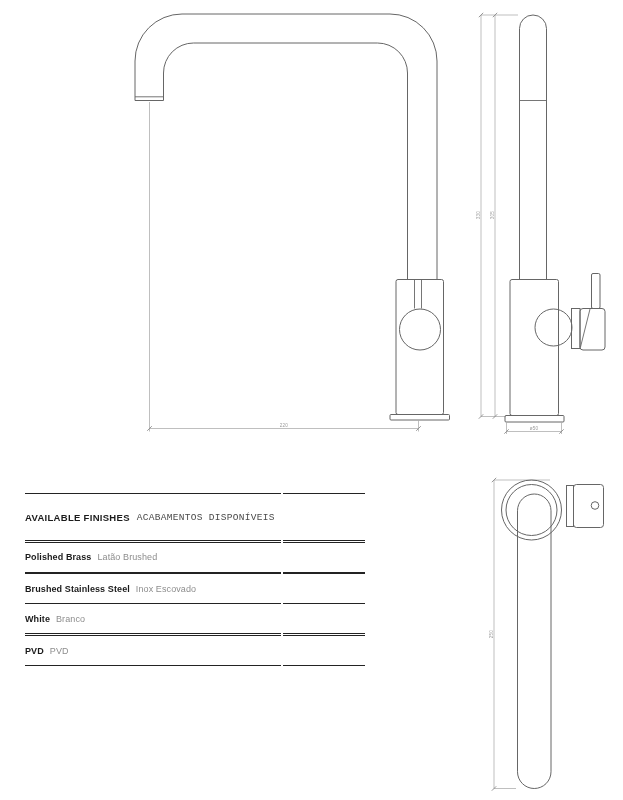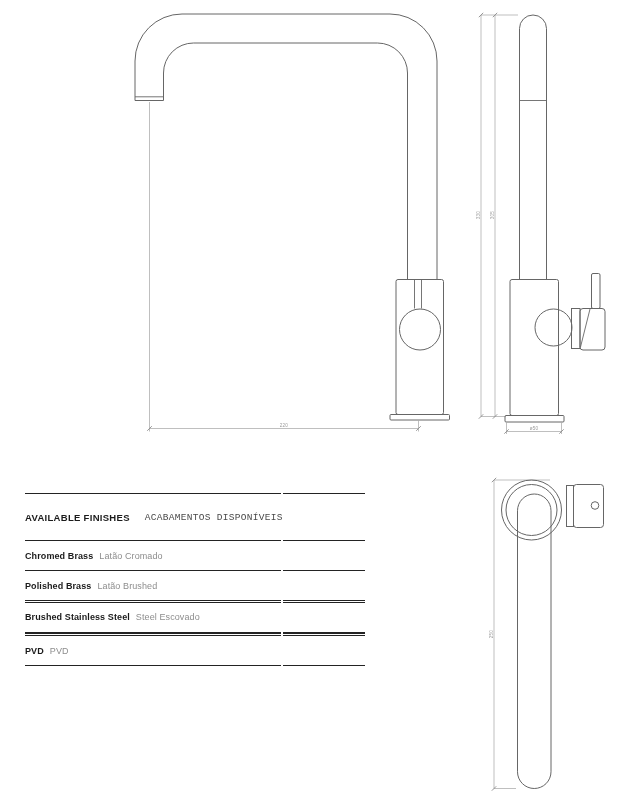--- a/index.html
+++ b/index.html
@@ -27,21 +27,21 @@
     letter-spacing:.2px;
   }
   
   .finishes-table{
     position:absolute;left:25px;top:493px;width:340px;
   }
   .rule{display:flex;gap:2px;height:1.6px;}
   .rule .seg{border-top:1.6px solid var(--table-line);}
   .rule .seg-a{width:256px;}
   .rule .seg-b{flex:1;}
-  .t-header{height:45.4px;display:flex;align-items:center;gap:15px;white-space:nowrap;}
+  .t-header{height:45.4px;display:flex;align-items:center;gap:7px;white-space:nowrap;}
   .t-header .en{font-weight:700;font-size:9.5px;color:var(--text-primary);letter-spacing:.3px;}
   .t-header .pt{font-weight:400;font-size:9.5px;color:var(--header-secondary);letter-spacing:.3px;font-family:Liberation Mono, monospace;}
   .t-row{height:28.4px;display:flex;align-items:center;gap:6px;white-space:nowrap;}
   .t-row .en{font-weight:700;font-size:9px;color:var(--text-primary);letter-spacing:.1px;}
   .t-row .pt{font-weight:400;font-size:9px;color:var(--text-secondary);letter-spacing:.1px;}
 </style>
 </head>
 <body>
 
 <div class="sheet">
@@ -140,24 +140,20 @@
       <span class="en">AVAILABLE FINISHES</span>
       <span class="pt">ACABAMENTOS DISPONÍVEIS</span>
     </div>
     <div class="rule">
         <span class="seg seg-a"></span>
         <span class="seg seg-b"></span>
       </div>
 
     <div id="finish-rows">
 
-        <div class="t-row">
-          <span class="en">Chromed Brass</span>
-          <span class="pt">Latão Cromado</span>
-        </div>
         <div class="rule">
           <span class="seg seg-a"></span>
           <span class="seg seg-b"></span>
         </div>
 
         <div class="t-row">
           <span class="en">Polished Brass</span>
           <span class="pt">Latão Brushed</span>
         </div>
         <div class="rule">
@@ -165,27 +161,31 @@
           <span class="seg seg-b"></span>
         </div>
 
         <div class="rule">
           <span class="seg seg-a"></span>
           <span class="seg seg-b"></span>
         </div>
 
         <div class="t-row">
           <span class="en">Brushed Stainless Steel</span>
-          <span class="pt">Steel Escovado</span>
-        </div>
-        <div class="rule">
-          <span class="seg seg-a"></span>
-          <span class="seg seg-b"></span>
-        </div>
-
+          <span class="pt">Inox Escovado</span>
+        </div>
+        <div class="rule">
+          <span class="seg seg-a"></span>
+          <span class="seg seg-b"></span>
+        </div>
+
+        <div class="t-row">
+          <span class="en">White</span>
+          <span class="pt">Branco</span>
+        </div>
         <div class="rule">
           <span class="seg seg-a"></span>
           <span class="seg seg-b"></span>
         </div>
 
         <div class="rule">
           <span class="seg seg-a"></span>
           <span class="seg seg-b"></span>
         </div>
 

